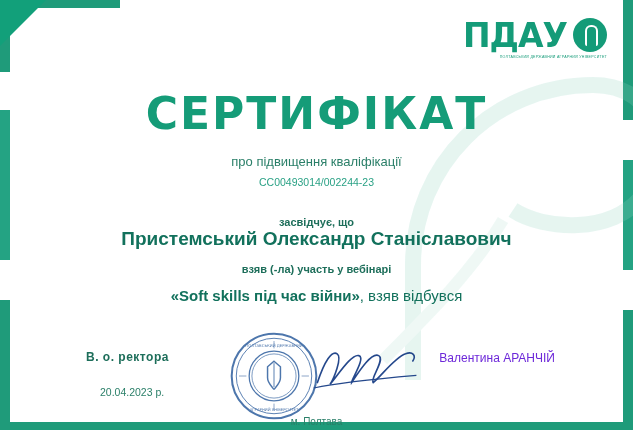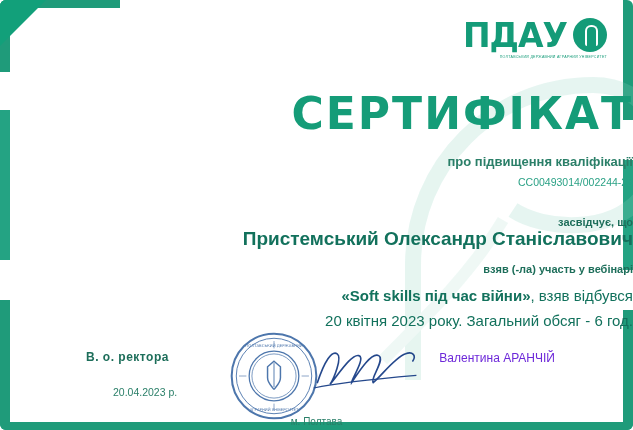--- a/index.html
+++ b/index.html
@@ -9,21 +9,20 @@
   }
   body {
     font-family: "Liberation Sans", sans-serif;
   }
   #cert {
     position: relative;
     width: 633px;
     height: 430px;
     background: #ffffff;
     overflow: hidden;
-    border-radius: 6px;
   }
 
   
   .bar {
     position: absolute;
     background: #1f9b7a;
   }
   .bar-left-top    { left: 0;   top: 0;    width: 10px; height: 72px;  background: #1f9b7a; }
   .bar-left-mid    { left: 0;   top: 110px;width: 10px; height: 150px; background: #24a383; }
   .bar-left-bot    { left: 0;   top: 300px;width: 10px; height: 130px; background: #1f9b7a; }
@@ -100,35 +99,35 @@
     white-space: nowrap;
   }
 
   
   .content {
     position: absolute;
     left: 0;
     top: 0;
     width: 633px;
     height: 324px;
-    text-align: right;
+    text-align: center;
   }
   .title {
     margin-top: 92px;
     font-family: "DejaVu Sans", sans-serif;
     font-size: 44px;
     font-weight: bold;
     color: #159c78;
     letter-spacing: 2px;
     line-height: 1;
   }
   .subtitle {
     margin-top: 18px;
     font-size: 13px;
-    font-weight: bold;
+    font-weight: normal;
     color: #2a7f68;
   }
   .cert-no {
     margin-top: 7px;
     font-size: 10.5px;
     color: #2aa185;
   }
   .attest {
     margin-top: 28px;
     font-size: 11px;
@@ -171,21 +170,21 @@
     position: absolute;
     left: 86px;
     top: 10px;
     font-size: 12px;
     font-weight: bold;
     color: #1d6e5a;
     letter-spacing: 0.5px;
   }
   .sign-date {
     position: absolute;
-    left: 113px;
+    left: 100px;
     top: 46px;
     font-size: 10.5px;
     color: #2a7f68;
   }
   .sign-right {
     position: absolute;
     right: 78px;
     top: 11px;
     font-size: 12px;
     color: #6d28d9;
@@ -248,21 +247,20 @@
   <div class="content">
     <div class="title">СЕРТИФІКАТ</div>
     <div class="subtitle">про підвищення кваліфікації</div>
     <div class="cert-no">СС00493014/002244-23</div>
     <div class="attest">засвідчує, що</div>
     <div class="name">Пристемський Олександр Станіславович</div>
     <div class="took-part">взяв (-ла) участь у вебінарі</div>
     <div class="webinar">
       <b>«Soft skills під час війни»</b><span>, взяв відбувся</span>
     </div>
-    <div class="details">20 квітня 2023 року. Загальний обсяг - 6 год.</div>
   </div>
 
   <div class="sign-row">
     <div class="sign-left">В. о.  ректора</div>
     <div class="sign-date">20.04.2023 р.</div>
     <div class="sign-right">Валентина АРАНЧІЙ</div>
     <div class="sign-city">м. Полтава</div>
 
     <svg class="stamp" viewBox="0 0 100 100">
       <circle cx="50" cy="50" r="46" fill="none" stroke="#2f5f9e" stroke-width="2.2"></circle>

